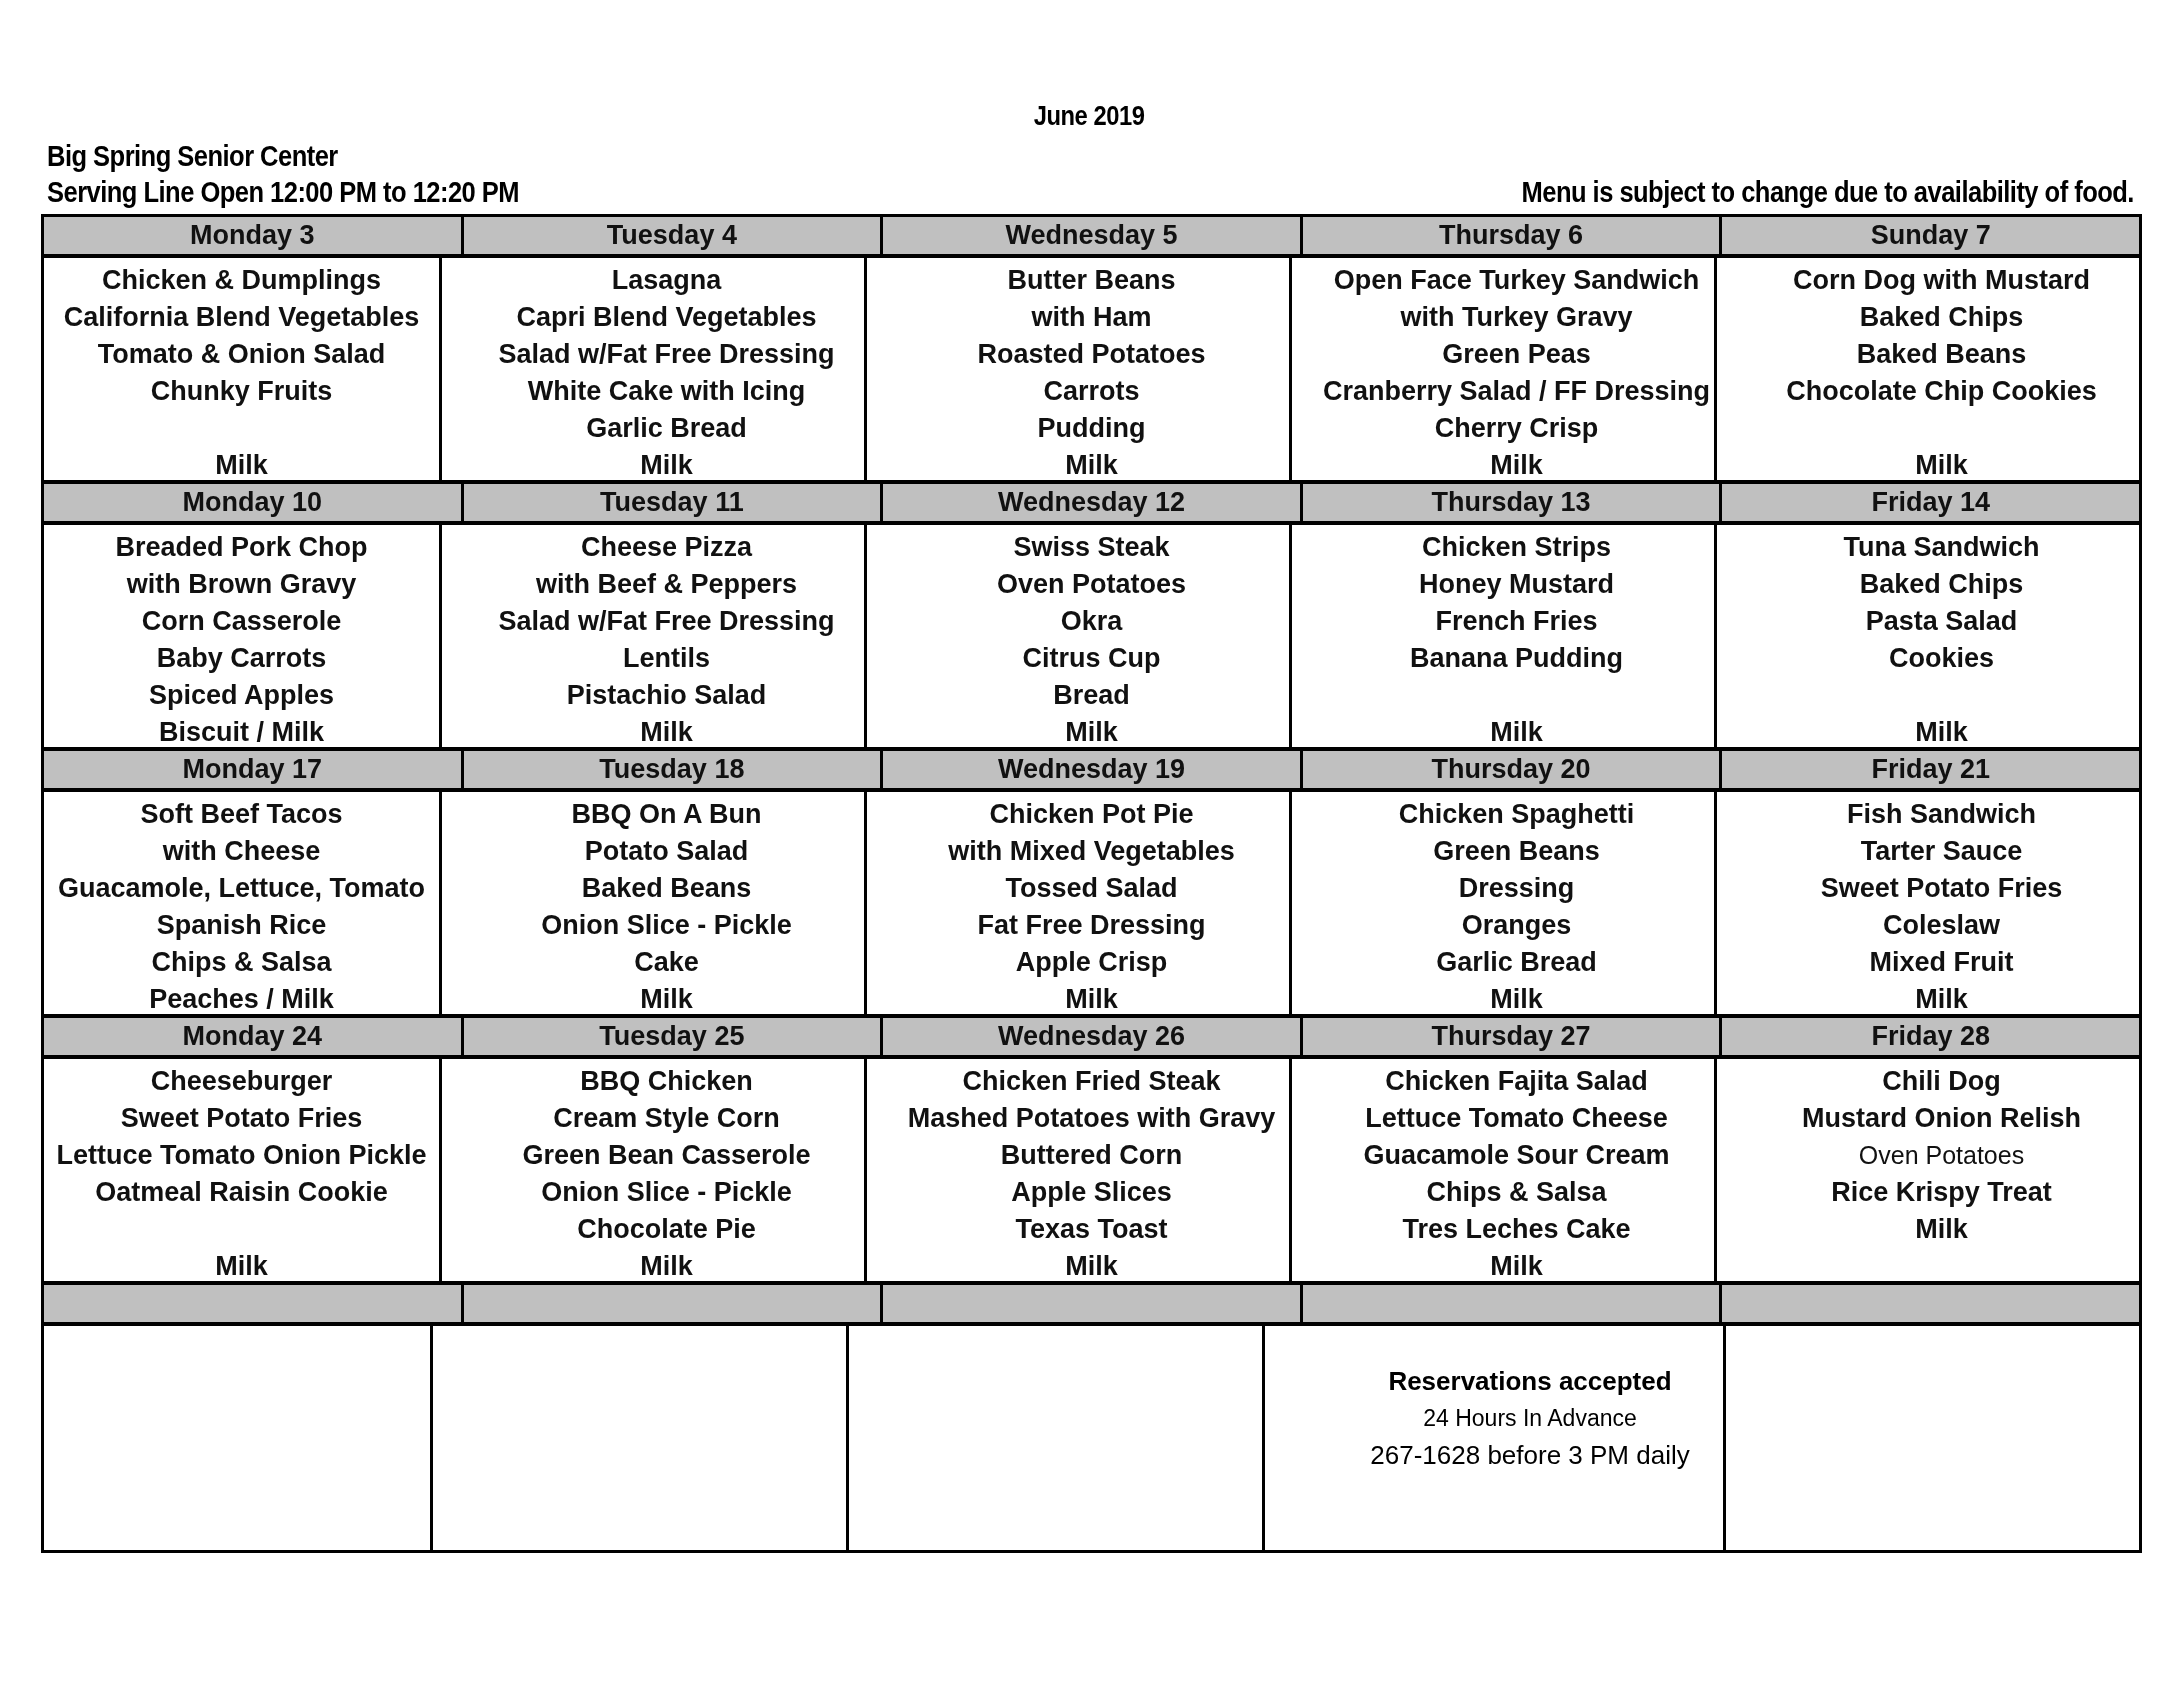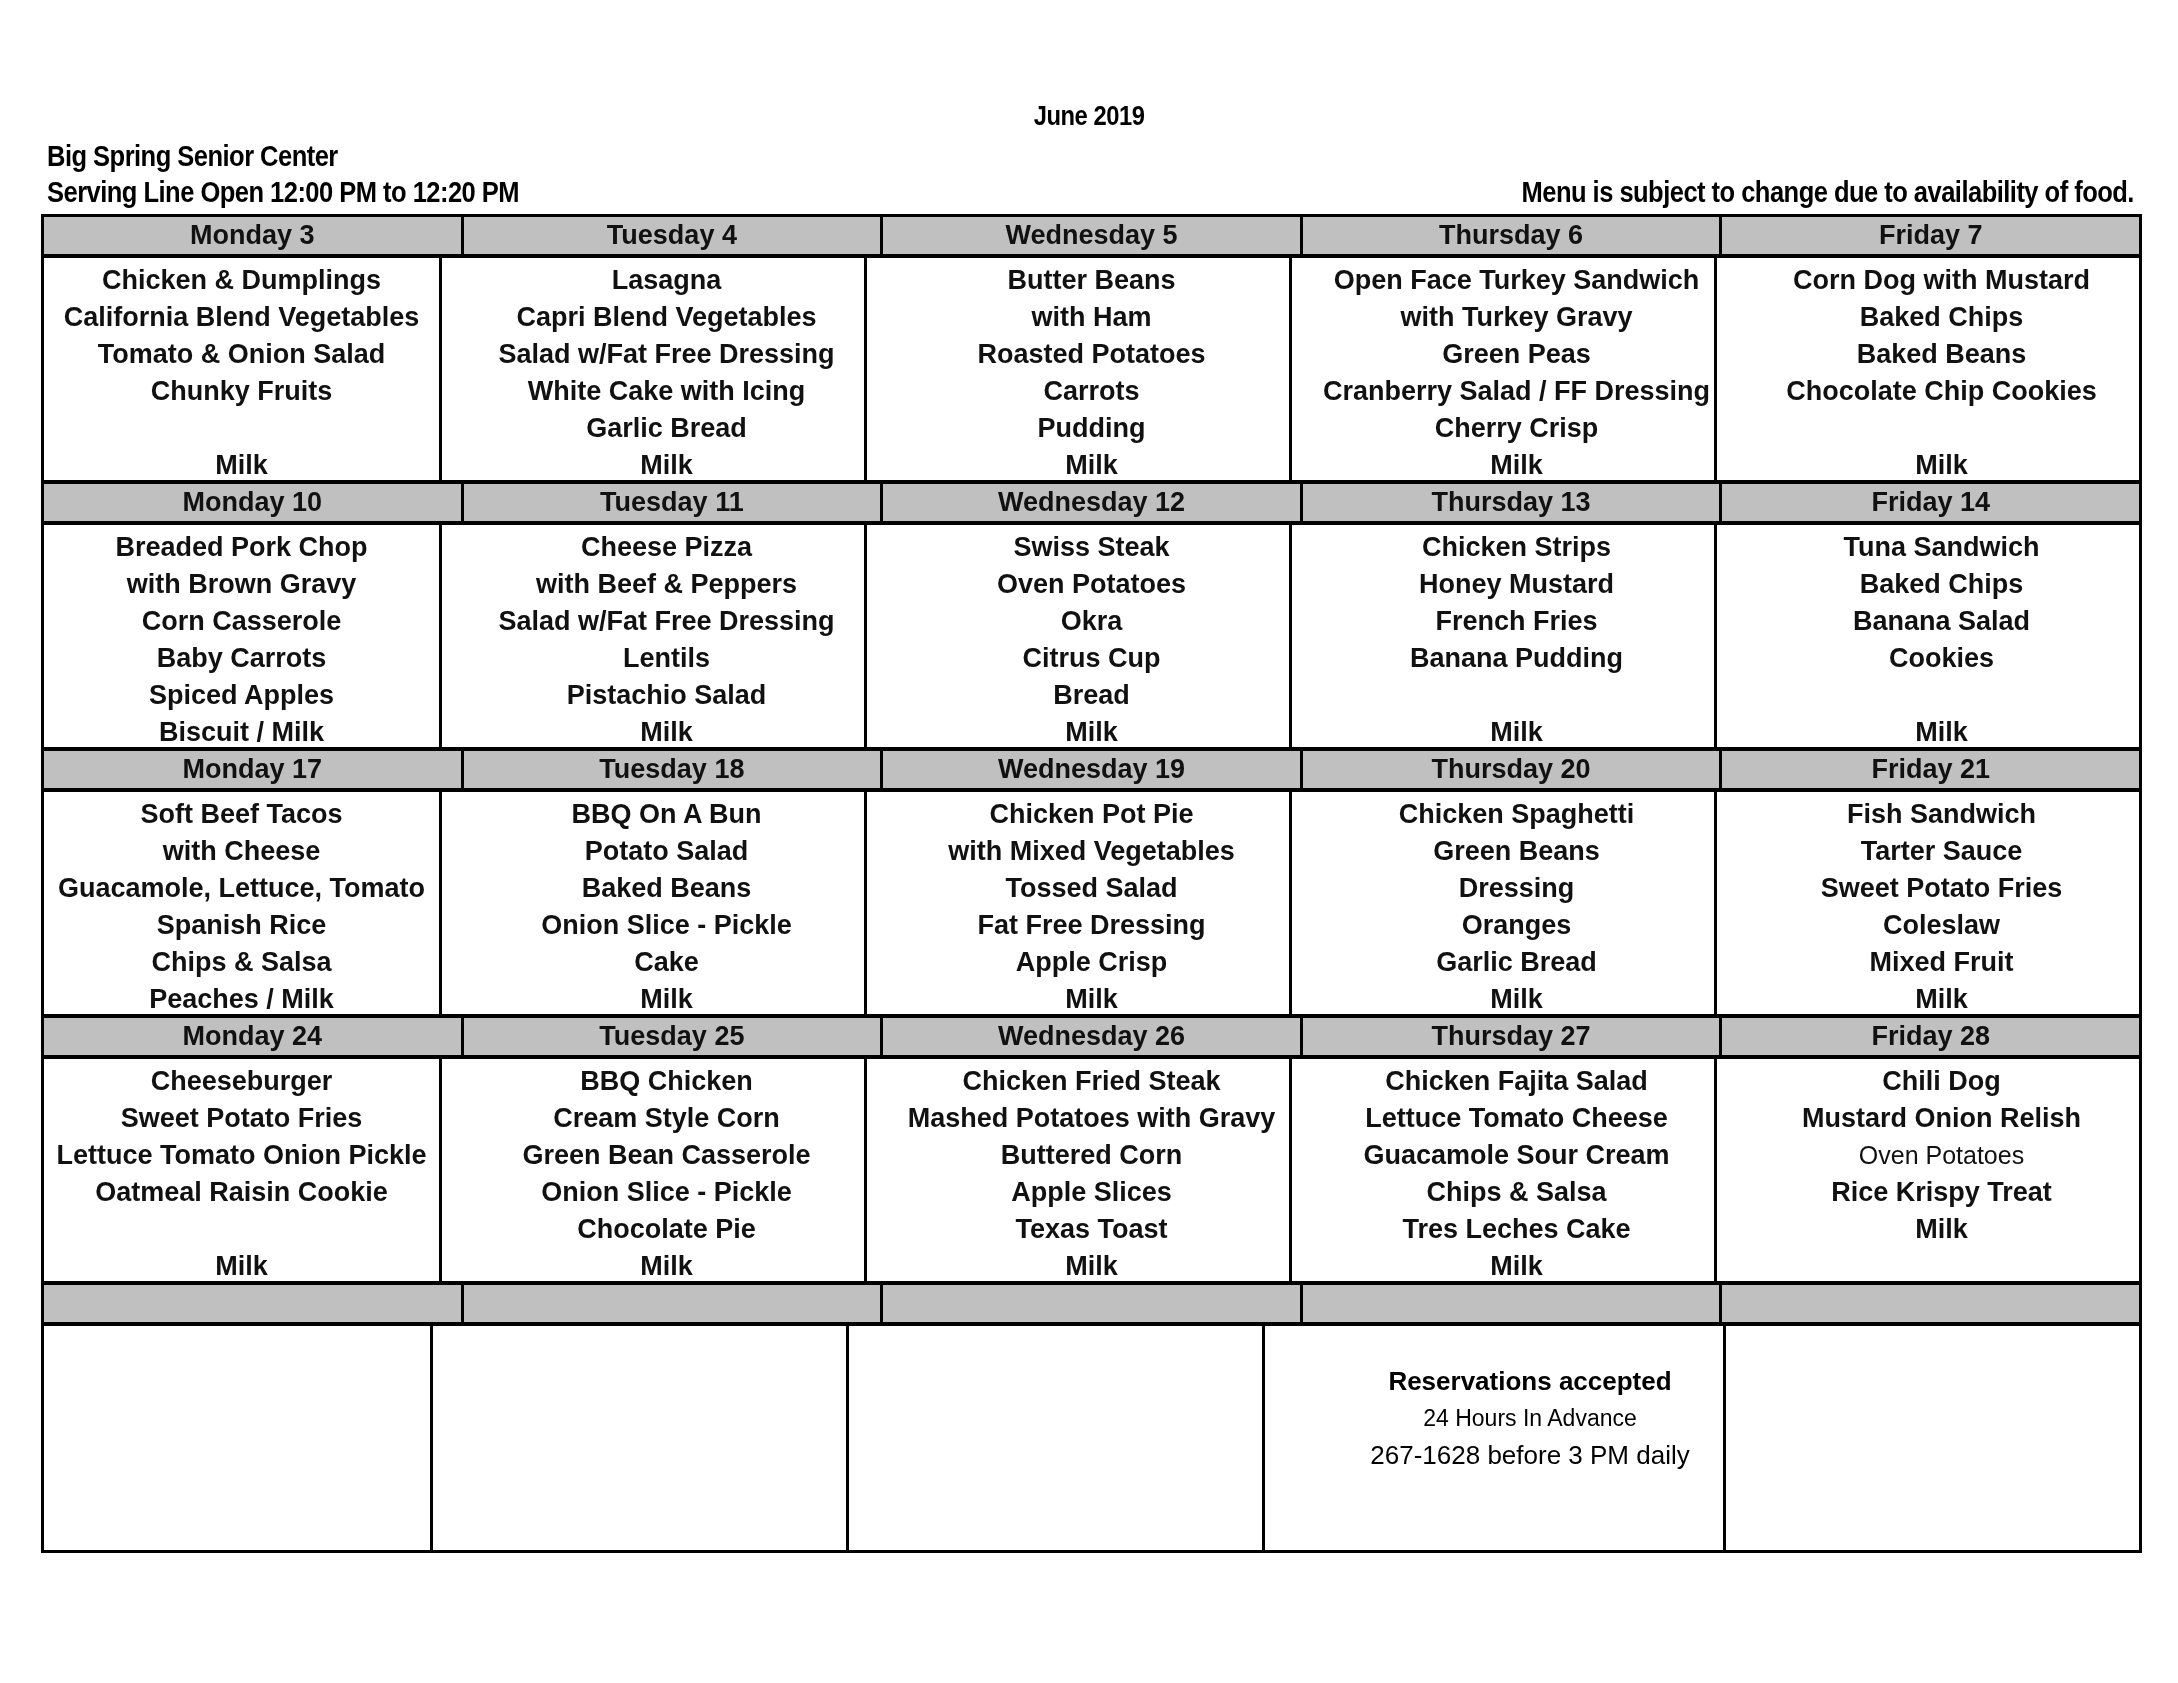--- a/index.html
+++ b/index.html
@@ -149,21 +149,21 @@
 <div class="disclaimer">Menu is subject to change due to availability of food.</div>
 
 <div class="calendar">
 
   <div class="week">
     <div class="hdr-row">
       <div class="cell hdr-cell">Monday 3</div>
       <div class="cell hdr-cell">Tuesday 4</div>
       <div class="cell hdr-cell">Wednesday 5</div>
       <div class="cell hdr-cell">Thursday 6</div>
-      <div class="cell hdr-cell">Friday 7</div>
+      <div class="cell hdr-cell">Sunday 7</div>
     </div>
     <div class="body-row">
       <div class="cell body-cell">
         <div class="line">Chicken &amp; Dumplings</div>
         <div class="line">California Blend Vegetables</div>
         <div class="line">Tomato &amp; Onion Salad</div>
         <div class="line">Chunky Fruits</div>
         <div class="line"></div>
         <div class="line">Milk</div>
       </div>
@@ -239,21 +239,21 @@
         <div class="line">Chicken Strips</div>
         <div class="line">Honey Mustard</div>
         <div class="line">French Fries</div>
         <div class="line">Banana Pudding</div>
         <div class="line"></div>
         <div class="line">Milk</div>
       </div>
       <div class="cell body-cell">
         <div class="line">Tuna Sandwich</div>
         <div class="line">Baked Chips</div>
-        <div class="line">Banana Salad</div>
+        <div class="line">Pasta Salad</div>
         <div class="line">Cookies</div>
         <div class="line"></div>
         <div class="line">Milk</div>
       </div>
     </div>
   </div>
 
   <div class="week">
     <div class="hdr-row">
       <div class="cell hdr-cell">Monday 17</div>

